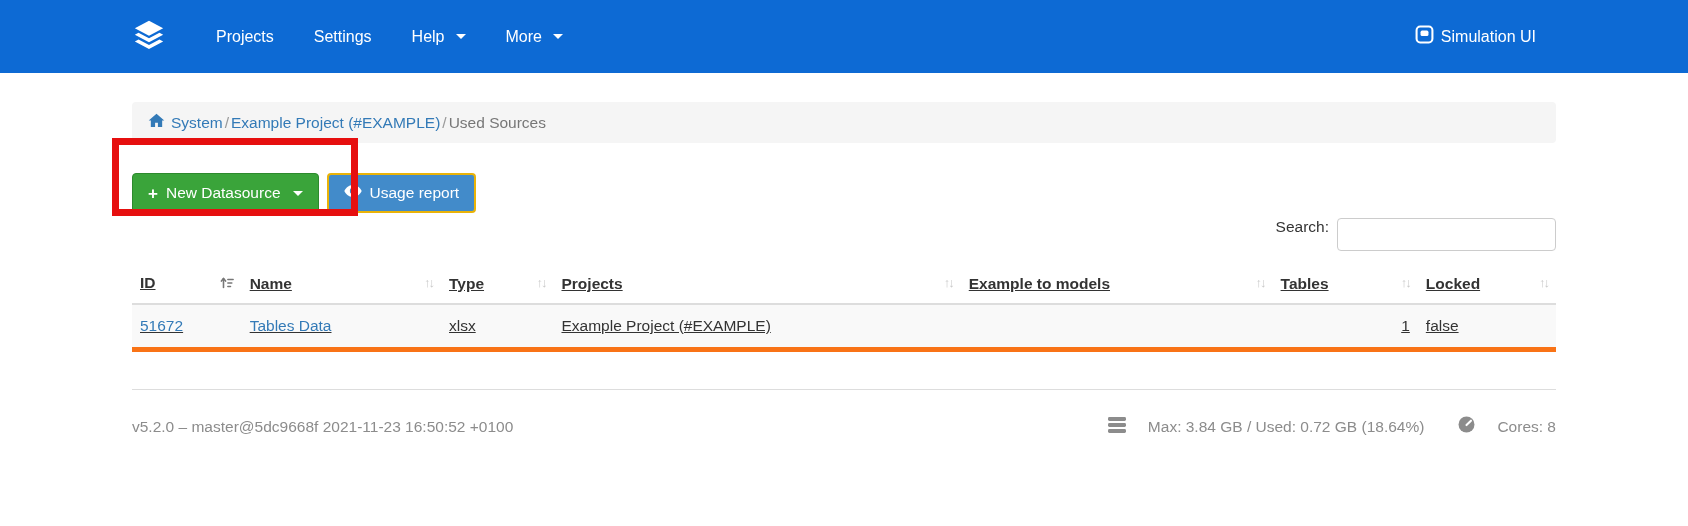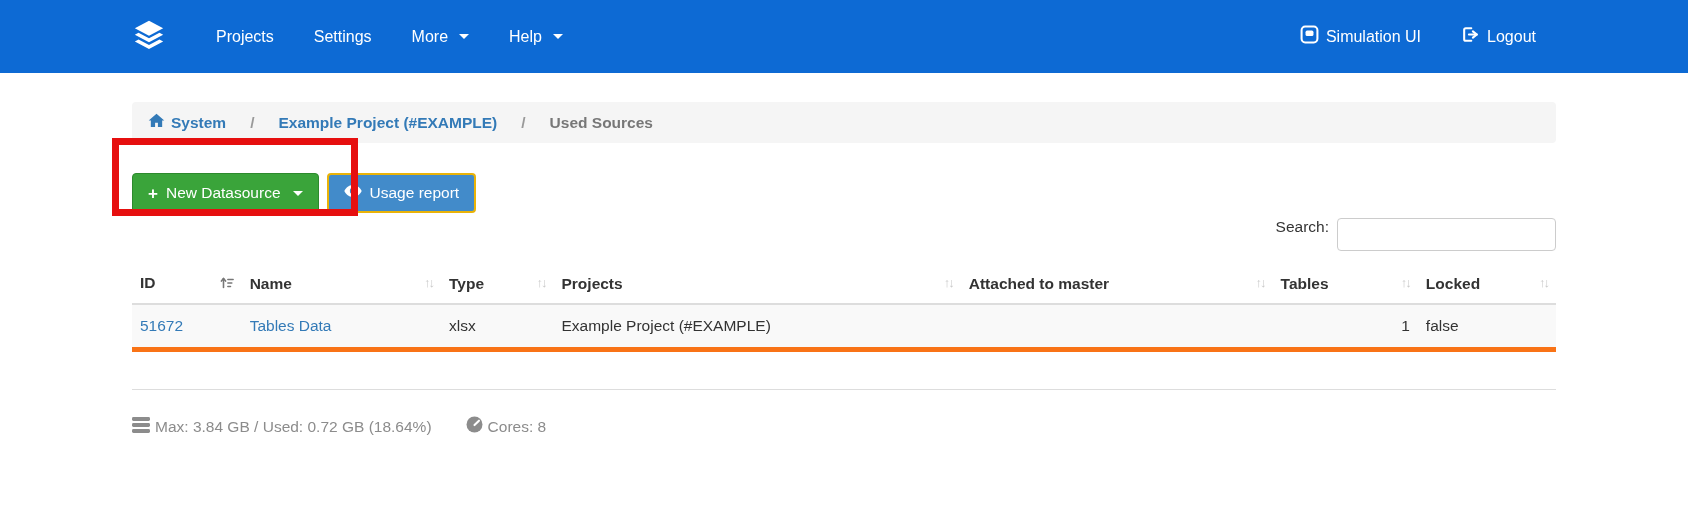--- a/index.html
+++ b/index.html
@@ -14,21 +14,21 @@
               display:flex; align-items:center; gap:7px; cursor:pointer; white-space:nowrap; }
   .nav-spacer { flex:1; }
   .caret { display:inline-block; width:0; height:0; border-left:5px solid transparent;
            border-right:5px solid transparent; border-top:5px solid #fff; margin-left:4px; }
 
   
   .container { width:1424px; margin:0 auto; position:relative; }
 
   
   .breadcrumb { margin-top:29px; background:#f5f5f5; border-radius:4px; padding:10px 16px;
-                font-size:15.5px; display:flex; align-items:center; gap:24px;font-weight:bold; }
+                font-size:15.5px; display:flex; align-items:center; gap:2px; }
   .breadcrumb a { color:#337ab7; text-decoration:none; display:flex; align-items:center; gap:6px; cursor:pointer; }
   .crumb-sep { color:#999; }
   .crumb-active { color:#777; }
 
   
   .toolbar { margin-top:30px; display:flex; gap:8px; }
   .btn { font-size:15.5px; border-radius:4px; padding:9px 15px; display:inline-flex;
          align-items:center; gap:8px; cursor:pointer; color:#fff; font-family:inherit; }
   .btn-success { background:#3aa43a; border:1px solid #2d8a2d; }
   .btn-primary { background:#428bca; border:2px solid #eab308; }
@@ -38,35 +38,35 @@
   .annotation-rect { position:absolute; left:112px; top:138px; width:246px; height:78px;
                      border:7px solid #e60f0f; pointer-events:none; z-index:5; }
 
   
   .search-row { margin-top:5px; display:flex; justify-content:flex-end; gap:8px; }
   .search-row label { font-size:15.5px; color:#333; }
   .search-row input { width:219px; height:33px; border:1px solid #ccc; border-radius:4px;
                       padding:4px 8px; font-size:15px; font-family:inherit; }
 
   
-  table { width:100%; border-collapse:collapse; margin-top:14px; font-size:15.5px; }
+  table { width:100%; border-collapse:collapse; margin-top:14px; font-size:15.5px;text-decoration:underline; }
   th { text-align:left; font-weight:bold; color:#333; padding:9px 8px; border-bottom:2px solid #ddd; }
   td { padding:12px 8px; border-bottom:5px solid #f97316; }
   tbody tr { background:#f9f9f9; }
   td a { color:#337ab7; text-decoration:none; cursor:pointer; }
   .num { text-align:right; }
   .sort-arrows { float:right; color:#c9c9c9; font-size:13px; letter-spacing:-2px; margin-left:6px; }
   .sort-active { float:right; margin-left:6px; margin-top:2px; }
 
   
   .page-hr { border:none; border-top:1px solid #ddd; margin-top:37px; }
   .footer { margin-top:26px; display:flex; justify-content:space-between; align-items:center;
             color:#8c8c8c; font-size:15.5px; }
   .footer-right { display:flex; align-items:center; gap:34px; }
-  .footer-item { display:flex; align-items:center; gap:5px;text-align:center; }
+  .footer-item { display:flex; align-items:center; gap:22px;text-align:center; }
 </style>
 </head>
 <body>
 
 <nav class="navbar">
   <div class="nav-inner">
     <a class="brand">
       <span>
         <svg width="34" height="34" viewBox="0 0 24 24" fill="#ffffff">
           <path d="M12 2 L22 7.3 12 12.6 2 7.3 Z"></path>
@@ -75,46 +75,36 @@
         </svg>
       </span>
     </a>
     <a class="nav-link">
       <span>Projects</span>
     </a>
     <a class="nav-link">
       <span>Settings</span>
     </a>
     <a class="nav-link">
+      <span>Help</span>
+      <span class="caret"></span>
+    </a>
+    <a class="nav-link">
       <span>More</span>
-      <span class="caret"></span>
-    </a>
-    <a class="nav-link">
-      <span>Help</span>
       <span class="caret"></span>
     </a>
     <div class="nav-spacer"></div>
     <a class="nav-link">
       <span>
         <svg width="19" height="19" viewBox="0 0 24 24">
           <rect x="2" y="2" width="20" height="20" rx="4.5" fill="none" stroke="#ffffff" stroke-width="2.6"></rect>
           <rect x="7" y="7" width="10" height="7" rx="2" fill="#ffffff"></rect>
         </svg>
       </span>
       <span>Simulation UI</span>
-    </a>
-    <a class="nav-link">
-      <span>
-        <svg width="19" height="19" viewBox="0 0 24 24" fill="none" stroke="#ffffff" stroke-width="2.6" stroke-linecap="round" stroke-linejoin="round">
-          <path d="M13 4 H6 a2 2 0 0 0 -2 2 v12 a2 2 0 0 0 2 2 h7"></path>
-          <path d="M15 8 l5 4 -5 4"></path>
-          <path d="M20 12 H10"></path>
-        </svg>
-      </span>
-      <span>Logout</span>
     </a>
   </div>
 </nav>
 
 <div class="container">
 
   <div class="breadcrumb">
     <a>
       <span>
         <svg width="17" height="17" viewBox="0 0 24 24" fill="#337ab7">
@@ -186,21 +176,21 @@
         <th>
           <span class="sort-arrows">↑↓</span>
           <span>Type</span>
         </th>
         <th>
           <span class="sort-arrows">↑↓</span>
           <span>Projects</span>
         </th>
         <th>
           <span class="sort-arrows">↑↓</span>
-          <span>Attached to master</span>
+          <span>Example to models</span>
         </th>
         <th>
           <span class="sort-arrows">↑↓</span>
           <span>Tables</span>
         </th>
         <th>
           <span class="sort-arrows">↑↓</span>
           <span>Locked</span>
         </th>
       </tr>
@@ -214,20 +204,21 @@
         <td></td>
         <td class="num">1</td>
         <td>false</td>
       </tr>
     </tbody>
   </table>
 
   <hr class="page-hr">
 
   <div class="footer">
+    <span>v5.2.0 – master@5dc9668f 2021-11-23 16:50:52 +0100</span>
     <div class="footer-right">
       <span class="footer-item">
         <span>
           <svg width="18" height="16" viewBox="0 0 18 16" fill="#8c8c8c">
             <rect x="0" y="0" width="18" height="4" rx="1.4"></rect>
             <rect x="0" y="6" width="18" height="4" rx="1.4"></rect>
             <rect x="0" y="12" width="18" height="4" rx="1.4"></rect>
           </svg>
         </span>
         <span>Max: 3.84 GB / Used: 0.72 GB (18.64%)</span>

